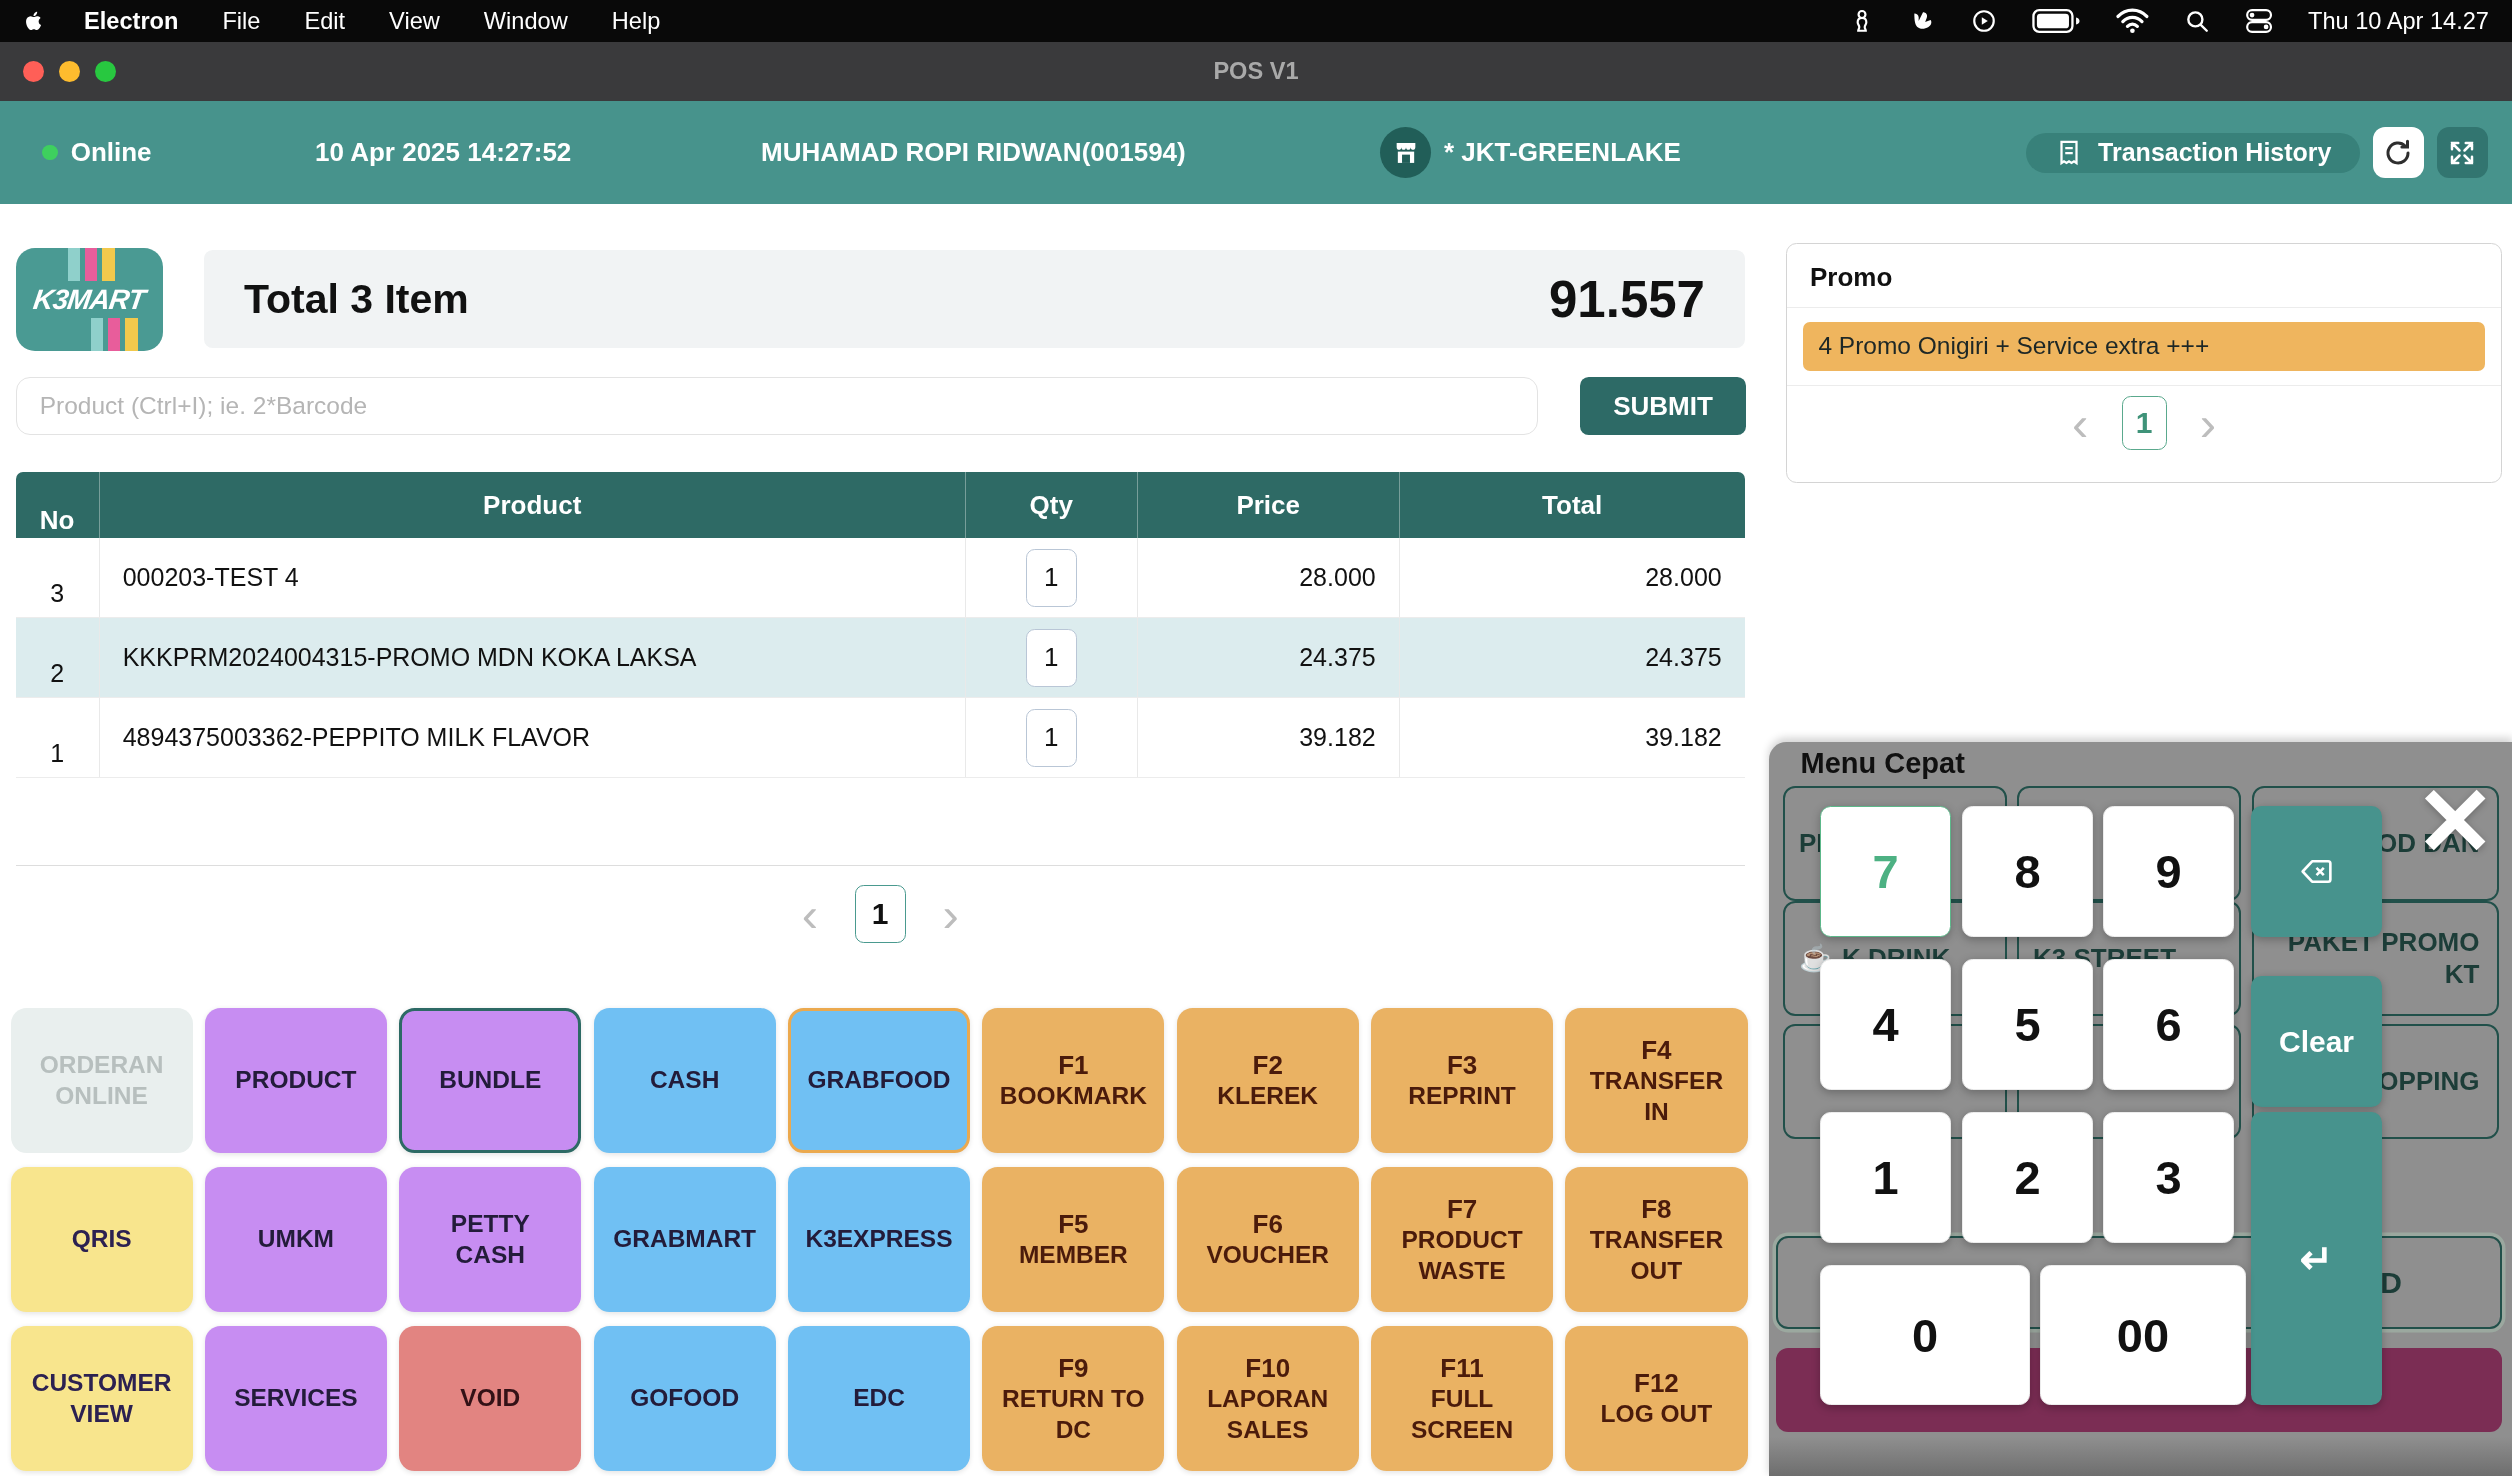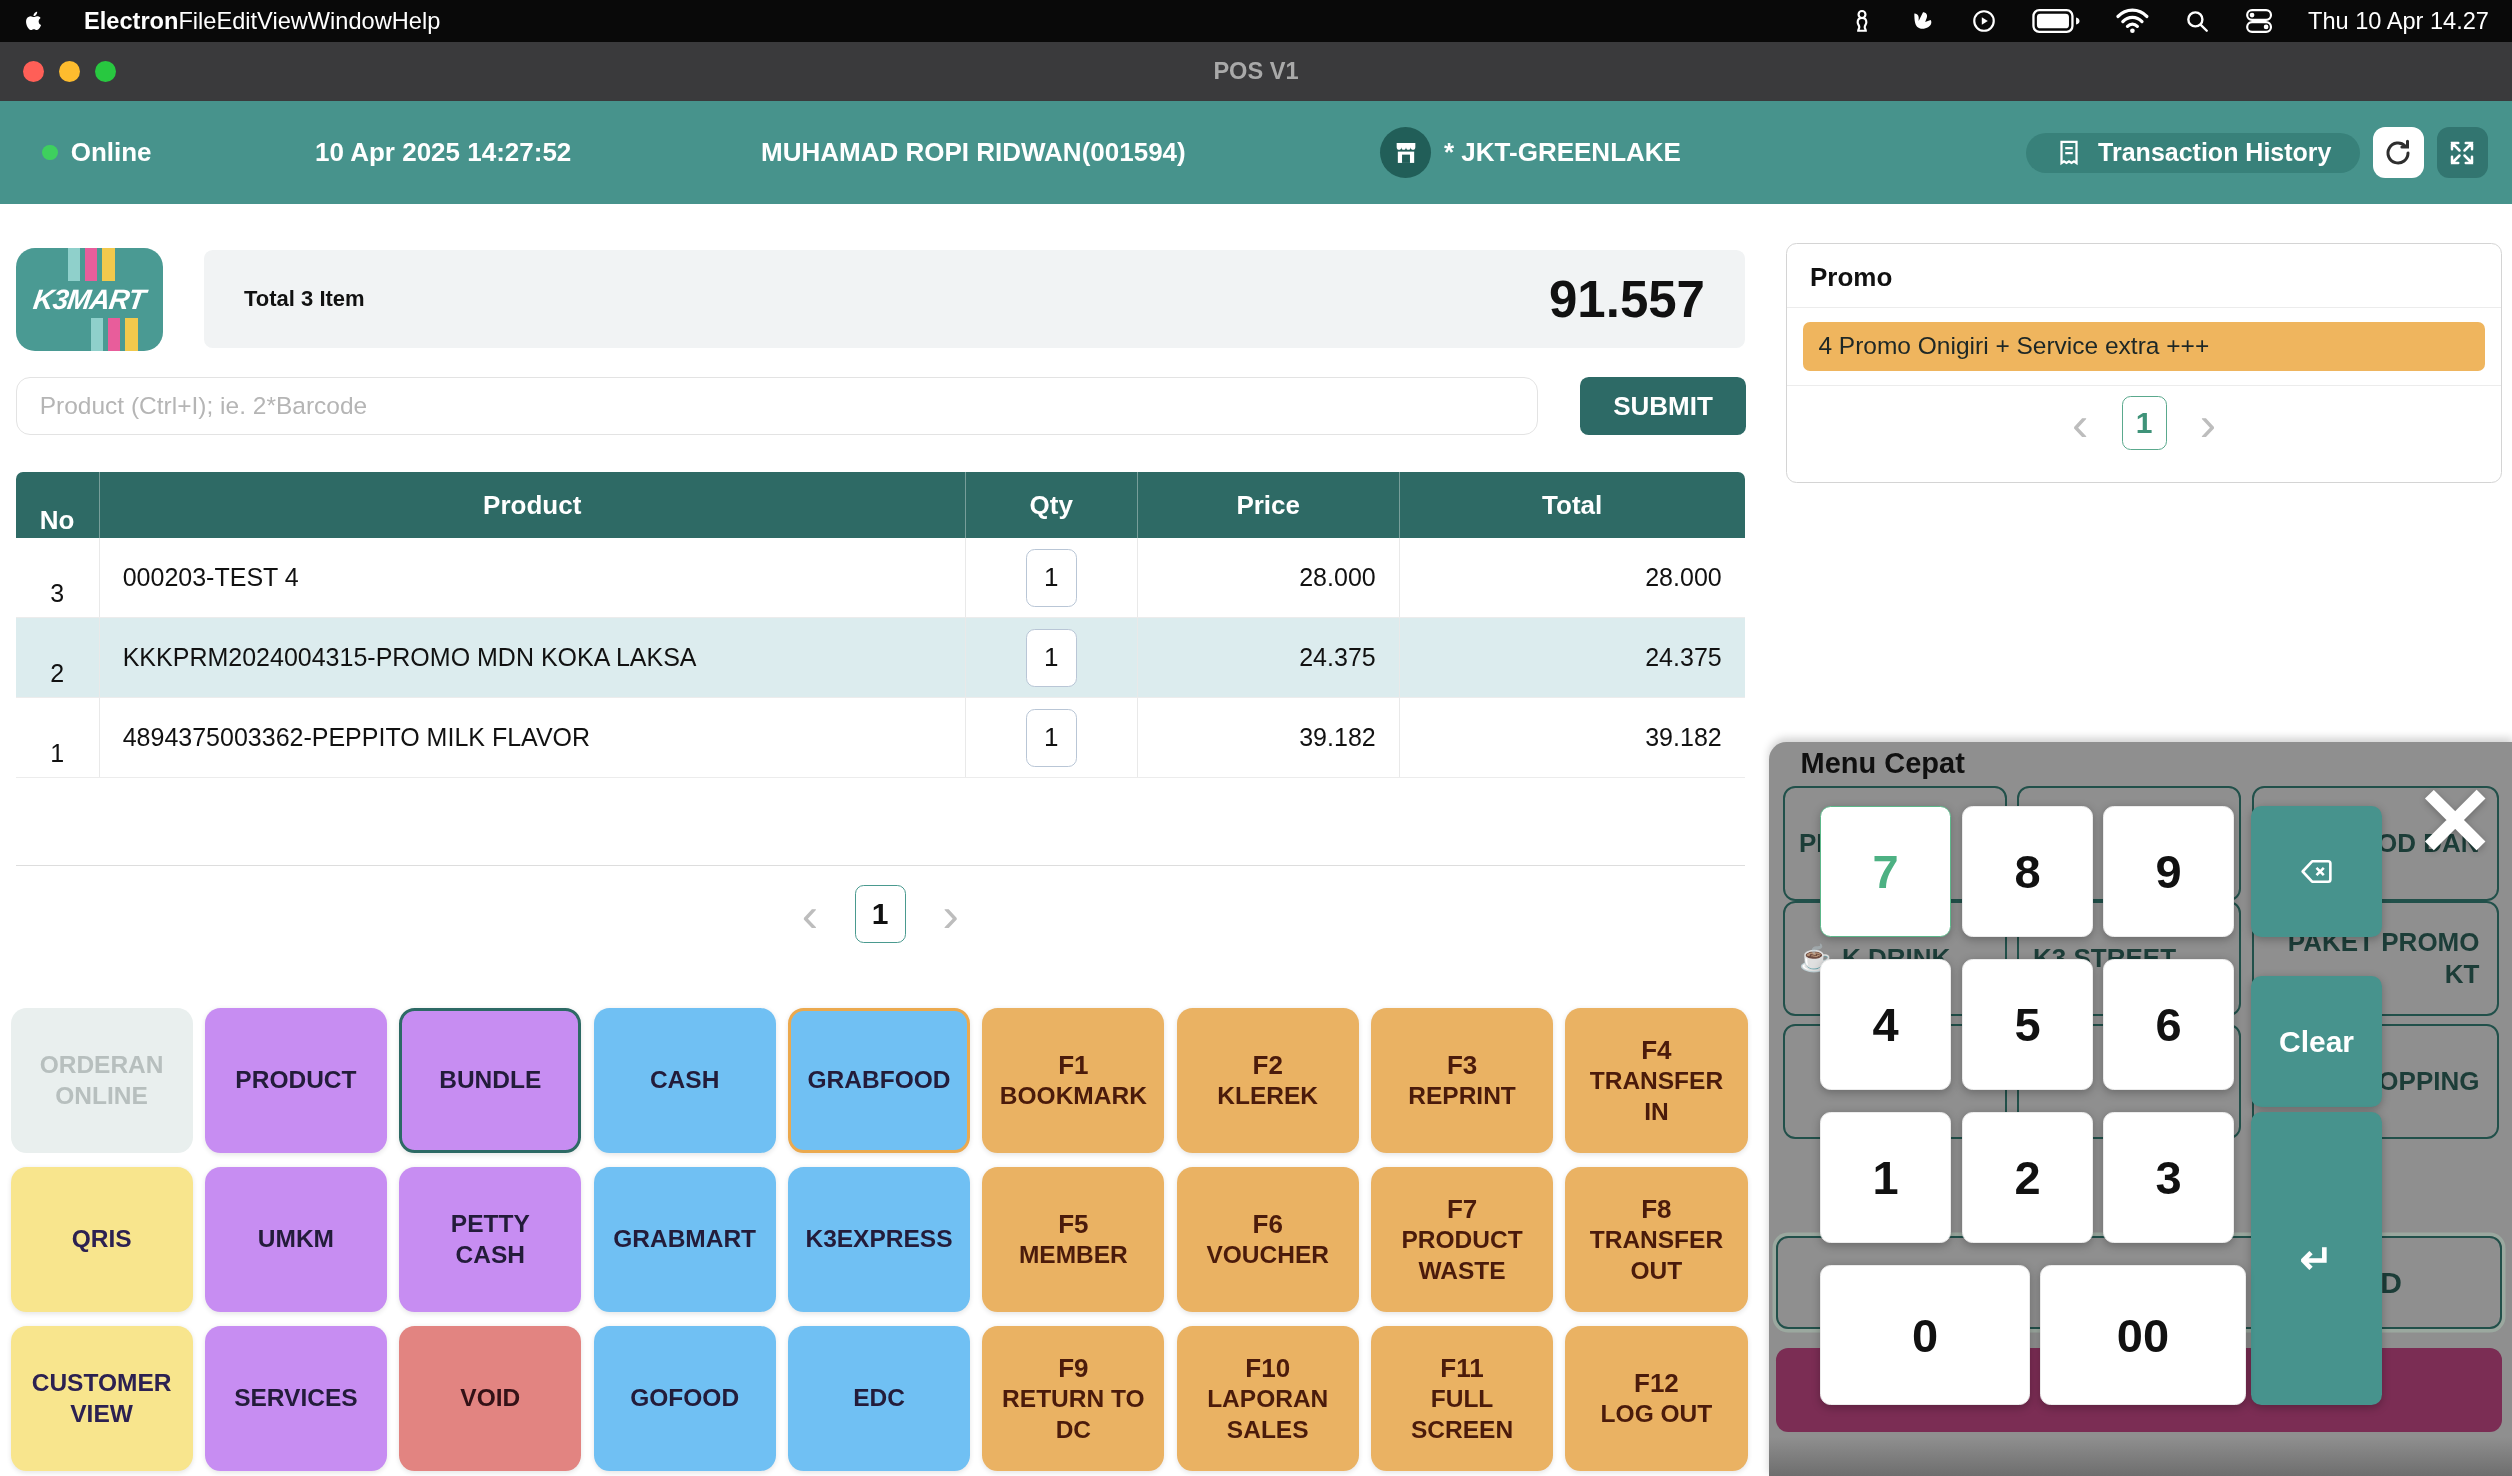--- a/index.html
+++ b/index.html
@@ -4,21 +4,21 @@
 <style>
   html,body{margin:0;padding:0;background:#222;}
   #screen{position:relative;width:2512px;height:1477px;background:#ffffff;
     font-family:"Liberation Sans",sans-serif;overflow:hidden;}
 
   
   .menubar{position:absolute;top:0;left:0;right:0;height:42px;background:#090909;
     display:flex;align-items:center;color:#fff;padding:0 23px;box-sizing:border-box;}
   .apple{display:flex;align-items:center;}
   .apple svg{width:23px;height:26px;}
-  #menubar-items{display:flex;margin-left:38px;font-size:23.6px;}
+  #menubar-items{display:flex;gap:44px;margin-left:38px;font-size:23.6px;}
   #menubar-items .mb-item:first-child{font-weight:700;}
   .mb-right{margin-left:auto;display:flex;align-items:center;gap:35px;font-size:23.6px;font-weight:500;}
   .mb-right svg{height:26px;display:block;}
 
   
   .titlebar{position:absolute;top:42px;left:0;right:0;height:59px;background:#3a3a3c;
     display:flex;align-items:center;justify-content:center;}
   .tl{position:absolute;left:23px;display:flex;gap:15px;}
   .tl span{width:21px;height:21px;border-radius:50%;}
   .tl .r{background:#ff5f57}.tl .y{background:#febc2e}.tl .g{background:#28c840}
@@ -52,21 +52,21 @@
   .stripes{position:absolute;display:flex;gap:5.2px;}
   .stripes.top{top:0;left:52px;}
   .stripes.bottom{bottom:0;left:75px;}
   .stripes i{width:12.2px;height:33px;display:block;}
   .s1{background:#8fd0cb}.s2{background:#e85d9b}.s3{background:#f2c94c}
   .logo .txt{position:absolute;top:50%;left:50%;transform:translate(-50%,-50%) skewX(-8deg);
     font-weight:900;font-style:italic;font-size:28px;color:#fff;letter-spacing:-0.9px;}
   .totalbar{position:absolute;left:204px;top:250px;width:1541px;height:98px;background:#f1f3f4;
     border-radius:8.7px;display:flex;align-items:center;justify-content:space-between;
     padding:0 40px;box-sizing:border-box;}
-  .totalbar .t1{font-size:22px;font-weight:700;color:#111;}
+  .totalbar .t1{font-size:41px;font-weight:700;color:#111;}
   .totalbar .t2{font-size:51px;font-weight:700;color:#111;}
 
   
   .p-input{position:absolute;left:15.7px;top:377px;width:1522px;height:58px;border:1.7px solid #e3e3e3;
     border-radius:14px;font-size:24.5px;padding:0 23px;box-sizing:border-box;color:#0c4a6e;
     font-family:inherit;outline:none;}
   .p-input::placeholder{color:#b5b5b5;}
   .submit{position:absolute;left:1580px;top:377px;width:166px;height:58px;background:#2d6a66;
     color:#fff;font-weight:700;font-size:26px;border:none;border-radius:8.7px;font-family:inherit;}
 

